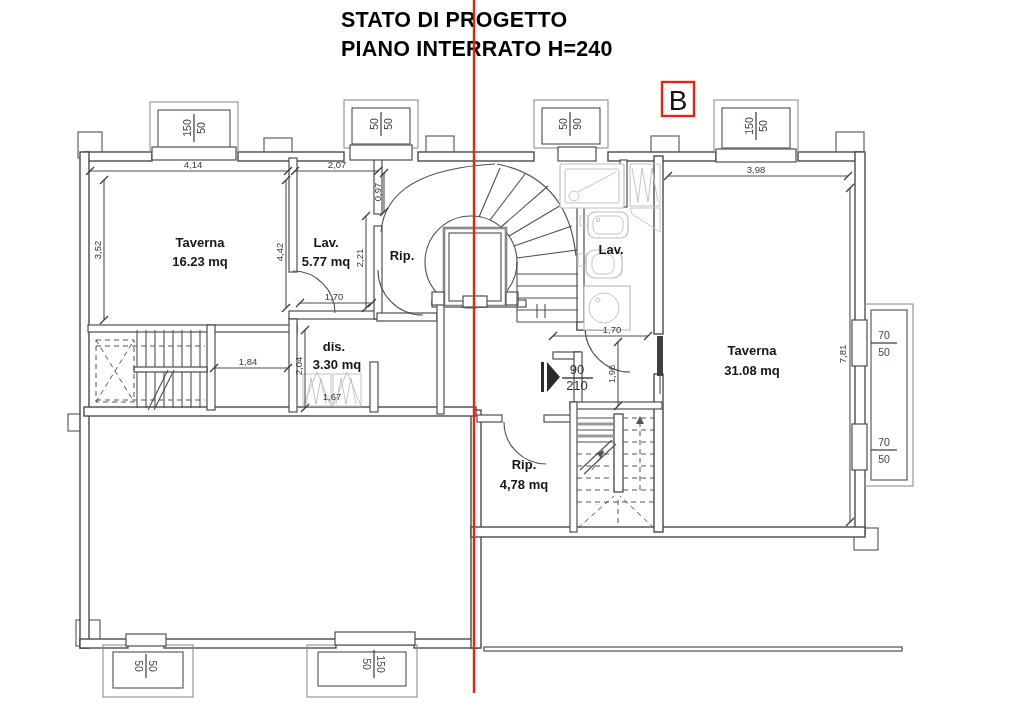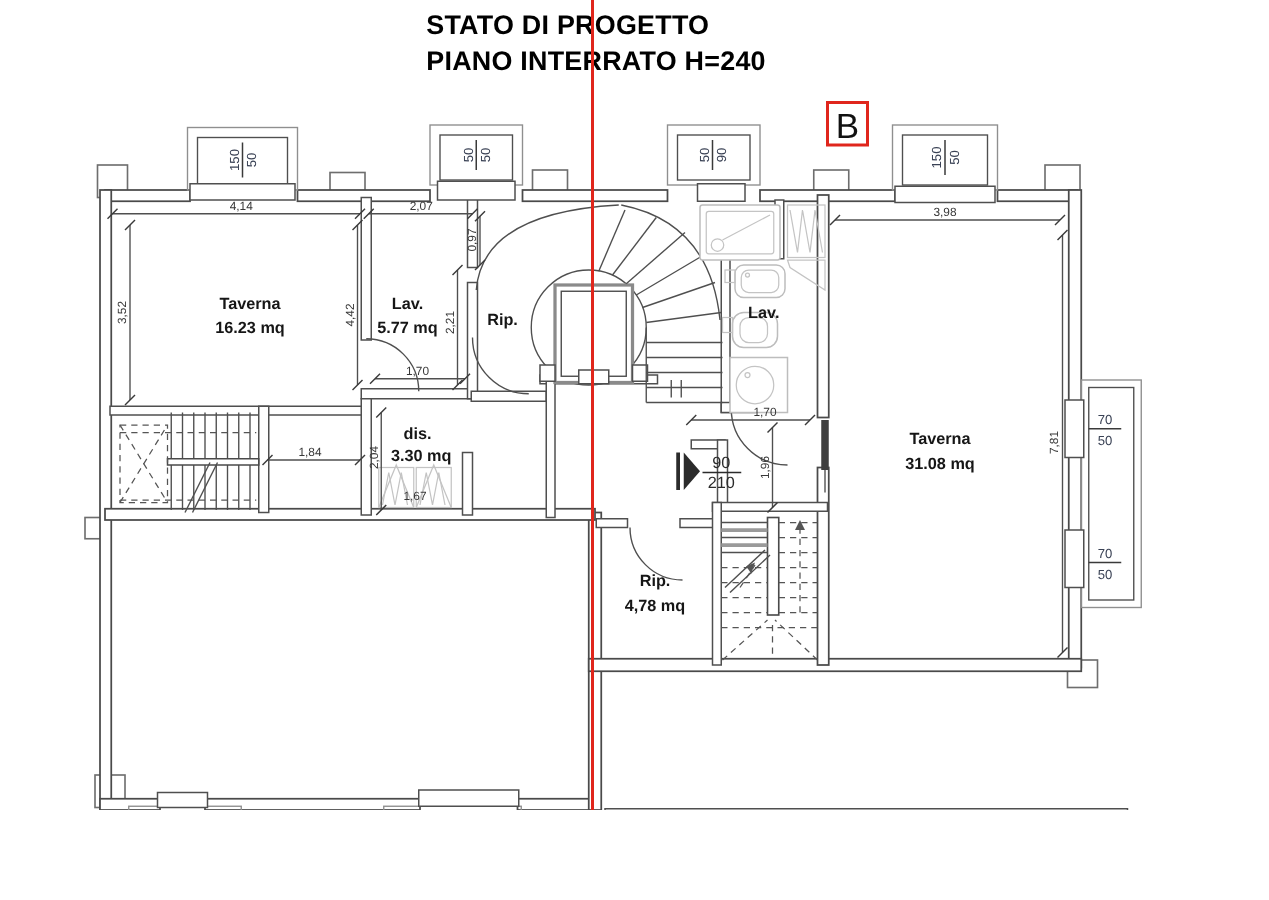--- a/index.html
+++ b/index.html
@@ -1,16 +1,16 @@
 <!DOCTYPE html>
 <html><head>
 <meta charset="utf-8">
 <style>
   html,body{margin:0;padding:0;background:#ffffff;}
-  #stage{position:relative;width:1015px;height:648px;background:#ffffff;overflow:hidden;
+  #stage{position:relative;width:1015px;height:720px;background:#ffffff;overflow:hidden;
          font-family:"Liberation Sans","DejaVu Sans",sans-serif;}
   svg{position:absolute;left:0;top:0;}
   
   .wall{fill:#ffffff;stroke:#4a4a4a;stroke-width:1.4;}
   .wallthin{fill:#ffffff;stroke:#4f4f4f;stroke-width:1.2;}
   .pil{fill:#ffffff;stroke:#6e6e6e;stroke-width:1.3;}
   .ln{stroke:#4f4f4f;stroke-width:1.1;fill:none;}
   .lngray{stroke:#8f8f8f;stroke-width:1.1;fill:none;}
   .dash{stroke:#555555;stroke-width:1;fill:none;stroke-dasharray:5 4;}
   .fix{stroke:#bdbdbd;stroke-width:1.2;fill:#ffffff;}

